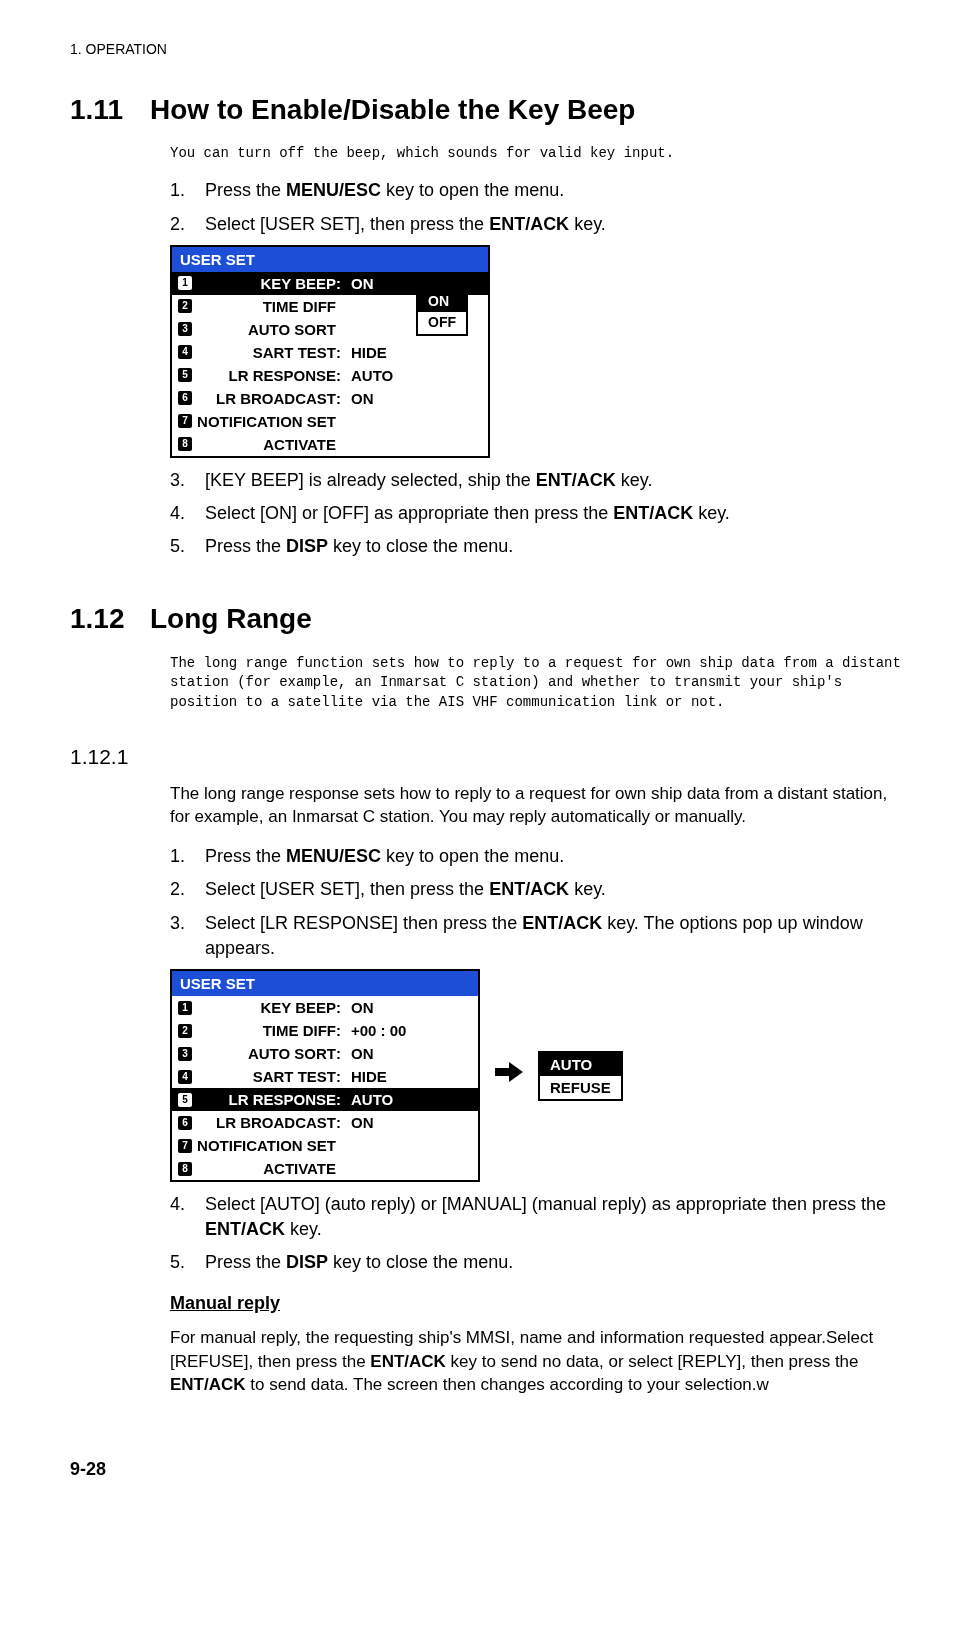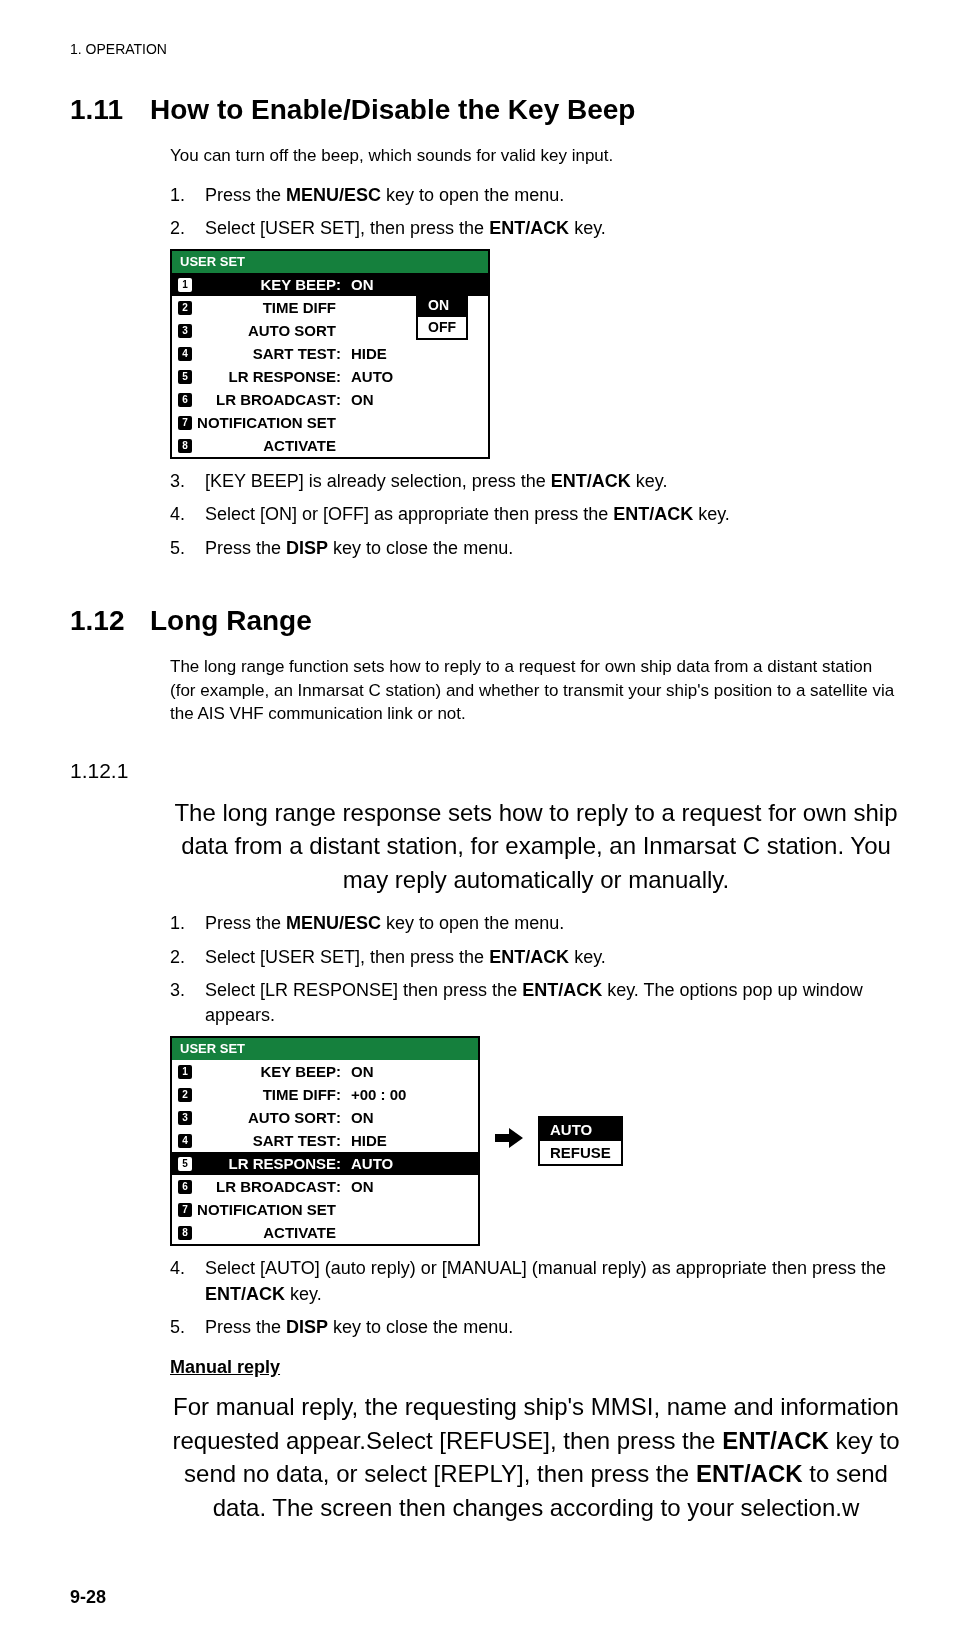--- a/index.html
+++ b/index.html
@@ -46,27 +46,27 @@
       width: 100px;
       flex-shrink: 0;
     }
     .subsection-title {
       font-size: 21px;
       font-weight: bold;
     }
     .body-text {
       margin-left: 100px;
       margin-bottom: 15px;
+      font-size: 14px;
+      font-family: Liberation Mono, monospace;
+    }
+    .body-text-sub {
+      margin-left: 100px;
+      margin-bottom: 15px;
       font-size: 17px;
-    }
-    .body-text-sub {
-      margin-left: 100px;
-      margin-bottom: 15px;
-      font-size: 24px;
-      text-align: center;
     }
     .step {
       display: flex;
       margin-left: 100px;
       margin-bottom: 8px;
       font-size: 18px;
     }
     .step-number {
       width: 35px;
       flex-shrink: 0;
@@ -80,25 +80,25 @@
     .menu-box {
       margin-left: 100px;
       margin-top: 8px;
       margin-bottom: 10px;
       border: 2px solid #000;
       width: 320px;
       background: #fff;
       position: relative;
     }
     .menu-title {
-      background: #15803d;
+      background: #1d4ed8;
       color: #fff;
       font-weight: bold;
       padding: 2px 8px;
-      font-size: 13px;
+      font-size: 15px;
     }
     .menu-row {
       display: flex;
       align-items: center;
       font-weight: bold;
       font-size: 15px;
       padding: 1px 6px;
       position: relative;
     }
     .menu-row.selected {
@@ -261,21 +261,21 @@
   </div>
   <div class="dropdown-box">
     <div class="dropdown-item selected">ON</div>
     <div class="dropdown-item">OFF</div>
   </div>
 </div>
 
 <div class="step">
   <div class="step-number">3.</div>
   <div class="step-content">
-    <span>[KEY BEEP] is already selection, press the </span><span class="bold">ENT/ACK</span><span> key.</span>
+    <span>[KEY BEEP] is already selected, ship the </span><span class="bold">ENT/ACK</span><span> key.</span>
   </div>
 </div>
 <div class="step">
   <div class="step-number">4.</div>
   <div class="step-content">
     <span>Select [ON] or [OFF] as appropriate then press the </span><span class="bold">ENT/ACK</span><span> key.</span>
   </div>
 </div>
 <div class="step">
   <div class="step-number">5.</div>

